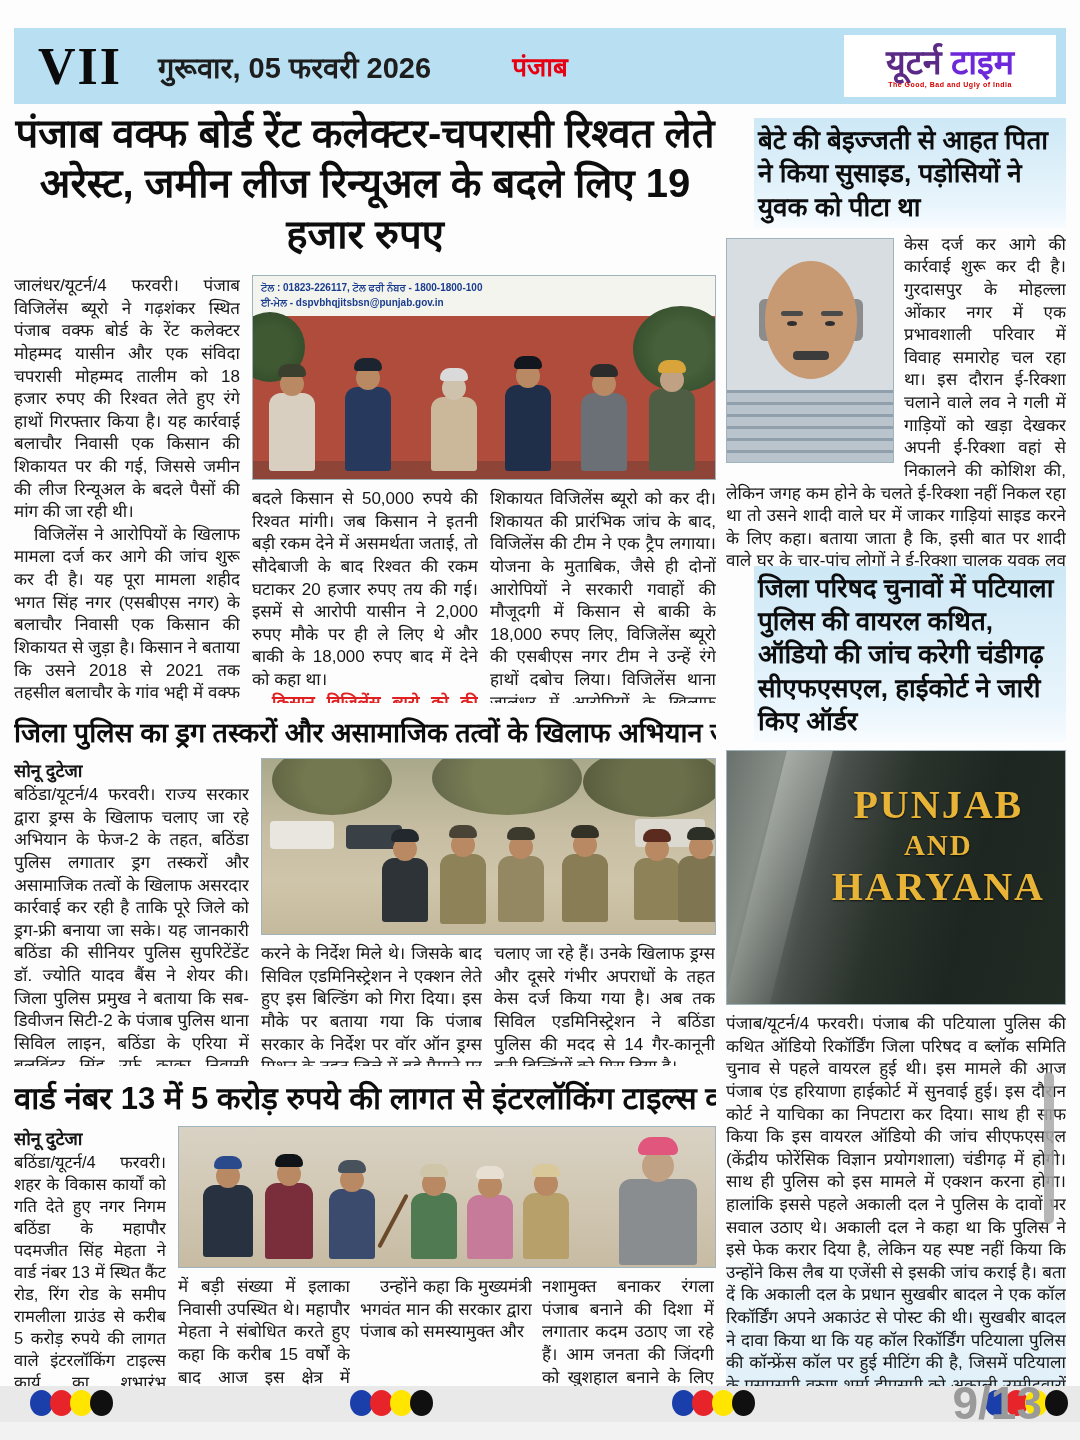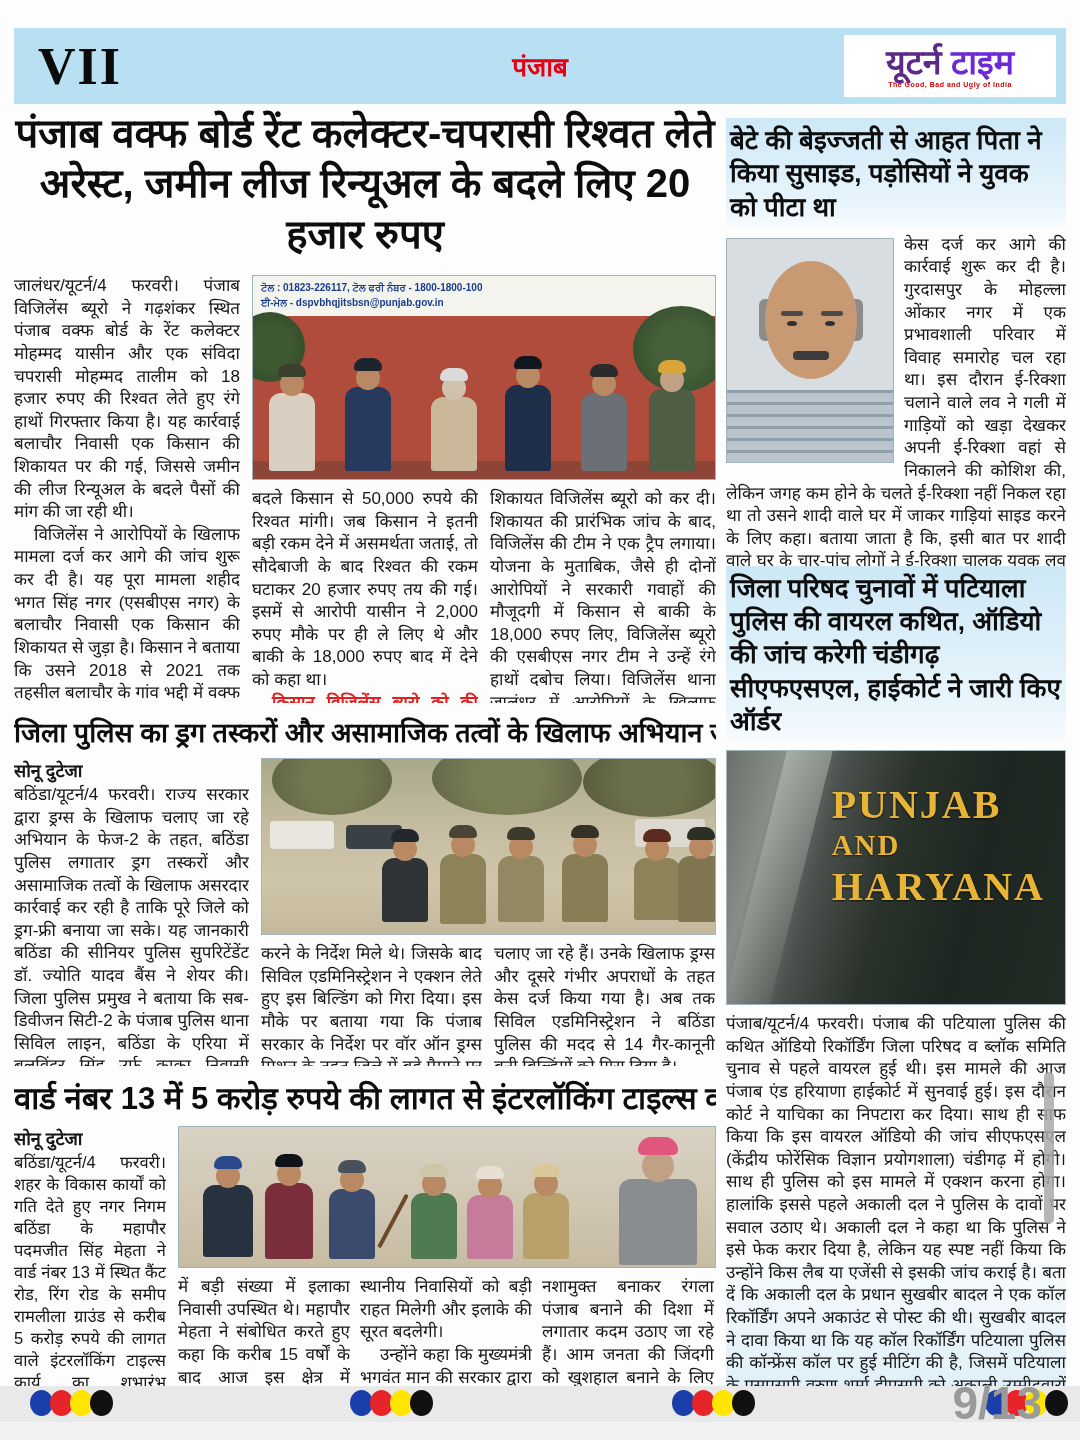--- a/index.html
+++ b/index.html
@@ -38,21 +38,21 @@
   .a2-lower>div{width:221px;overflow:hidden;}
   .a3-headline{font-size:31px;font-weight:800;margin-top:10px;color:#0d0d0d;white-space:nowrap;overflow:hidden;}
   .a3-body{display:flex;gap:12px;margin-top:8px;height:318px;overflow:hidden;}
   .a3-c1{width:152px;overflow:hidden;}
   .a3-c1 .bt{font-size:16.5px;}
   .a3-right{width:538px;display:flex;flex-direction:column;}
   .a3-lower{display:flex;gap:10px;margin-top:8px;flex:1;overflow:hidden;}
   .a3-lower>div{width:172px;overflow:hidden;}
   
   .right-col{position:absolute;left:726px;top:118px;width:340px;}
-  .r-headblock{background:linear-gradient(180deg,#cde8f6 0%,#e9f5fc 80%,#f8fcff 100%);padding:6px 4px 4px 4px;}
+  .r-headblock{background:linear-gradient(180deg,#cde8f6 0%,#e9f5fc 80%,#f8fcff 100%);padding:6px 4px 4px 4px;margin-left:28px;}
   .r-headline{font-size:26px;font-weight:800;line-height:1.28;color:#0d0d0d;margin:0;}
   .r-intro{font-size:18.5px;font-weight:bold;line-height:1.3;margin:6px 0 0 0;text-align:justify;}
   .rA-body{margin-top:6px;height:332px;overflow:hidden;}
   .rA-body .photo2{float:left;margin:4px 10px 4px 0;}
   .rB-photo{margin-top:8px;}
   .rB-body{margin-top:8px;height:412px;overflow:hidden;
            background:linear-gradient(180deg,rgba(255,255,255,0) 55%,#d7ecf8 100%);}
   
   .photo{position:relative;overflow:hidden;border:1px solid #9fb3bd;box-sizing:border-box;}
   .photo1{height:205px;background:#b04c3c;}
@@ -68,21 +68,21 @@
   .p2-eye{position:absolute;width:10px;height:5px;background:#2e2e2e;border-radius:50%;top:82px;}
   .p2-mst{position:absolute;left:66px;top:112px;width:36px;height:9px;background:#3c3c3c;border-radius:4px;}
   .p2-shirt{position:absolute;left:0;bottom:0;width:100%;height:72px;
         background:repeating-linear-gradient(0deg,#b9c4cc 0 9px,#8fa0ac 9px 12px),
                    repeating-linear-gradient(90deg,rgba(70,90,110,.45) 0 3px,rgba(0,0,0,0) 3px 14px);}
   .photo3{height:177px;background:linear-gradient(180deg,#a9a88a 0%,#c6bda2 40%,#cfc5aa 70%,#c4b99c 100%);}
   .photo3 .tree{position:absolute;border-radius:50%;}
   .veh{position:absolute;border-radius:4px;}
   .photo5{height:142px;background:linear-gradient(180deg,#d9d2c4 0%,#cfc5b0 60%,#c7bba3 100%);}
   .court{height:255px;background:linear-gradient(105deg,#6a706b 0%,#878d87 14%,#4a504b 30%,#2a322c 48%,#1d2620 70%,#222b24 100%);}
-  .court-sign{position:absolute;right:20px;top:30px;text-align:left;color:#e8b437;
+  .court-sign{position:absolute;right:20px;top:30px;text-align:center;color:#e8b437;
         font-family:"Liberation Serif",serif;font-weight:bold;text-shadow:0 1px 2px rgba(0,0,0,.7);margin-left:20px;}
   .cs1,.cs3{font-size:40px;line-height:1.18;letter-spacing:2px;}
   .cs2{font-size:29px;line-height:1.2;letter-spacing:2px;}
   .cs4{font-size:42px;line-height:1.25;letter-spacing:1px;}
   .court-streak{position:absolute;left:28px;top:0;width:46px;height:255px;background:linear-gradient(180deg,rgba(230,235,230,.35),rgba(230,235,230,.05));transform:skewX(-14deg);}
   
   .person{position:absolute;display:flex;flex-direction:column;align-items:center;}
   .p-turban{width:28px;height:13px;border-radius:14px 14px 5px 5px;margin-bottom:-5px;z-index:2;}
   .p-head{width:24px;height:24px;border-radius:50%;background:#b98963;z-index:1;}
   .p-torso{width:46px;border-radius:12px 12px 3px 3px;margin-top:-3px;}
@@ -96,30 +96,31 @@
   .page-indicator{position:absolute;right:38px;top:1376px;font-size:46px;font-weight:600;color:#9a9a9a;}
   .scroll-thumb{position:absolute;right:26px;top:1072px;width:10px;height:152px;border-radius:6px;background:#a9a9a9;opacity:.85;}
 </style>
 </head>
 <body>
 
 <div class="page">
 
   <div class="hdr">
     <div class="hdr-pageno">VII</div>
+    <div class="hdr-date">गुरूवार, 05 फरवरी 2026</div>
     <div class="hdr-section">पंजाब</div>
     <div class="hdr-logo">
       <div class="logo-line"><span class="logo-a">यूटर्न</span> <span class="logo-b">टाइम</span></div>
       <div class="logo-tag">The Good, Bad and Ugly of India</div>
     </div>
   </div>
 
   <div class="left-main">
 
-    <div class="a1-headline">पंजाब वक्फ बोर्ड रेंट कलेक्टर-चपरासी रिश्वत लेते अरेस्ट, जमीन लीज रिन्यूअल के बदले लिए 20 हजार रुपए</div>
+    <div class="a1-headline">पंजाब वक्फ बोर्ड रेंट कलेक्टर-चपरासी रिश्वत लेते अरेस्ट, जमीन लीज रिन्यूअल के बदले लिए 19 हजार रुपए</div>
     <div class="a1-body">
       <div class="a1-c1">
         <p class="bt">जालंधर/यूटर्न/4 फरवरी। पंजाब विजिलेंस ब्यूरो ने गढ़शंकर स्थित पंजाब वक्फ बोर्ड के रेंट कलेक्टर मोहम्मद यासीन और एक संविदा चपरासी मोहम्मद तालीम को 18 हजार रुपए की रिश्वत लेते हुए रंगे हाथों गिरफ्तार किया है। यह कार्रवाई बलाचौर निवासी एक किसान की शिकायत पर की गई, जिससे जमीन की लीज रिन्यूअल के बदले पैसों की मांग की जा रही थी।</p>
         <p class="bt ind">विजिलेंस ने आरोपियों के खिलाफ मामला दर्ज कर आगे की जांच शुरू कर दी है। यह पूरा मामला शहीद भगत सिंह नगर (एसबीएस नगर) के बलाचौर निवासी एक किसान की शिकायत से जुड़ा है। किसान ने बताया कि उसने 2018 से 2021 तक तहसील बलाचौर के गांव भद्दी में वक्फ बोर्ड की 10 कनाल जमीन लीज पर ली थी।</p>
 
       </div>
       <div class="a1-right">
         <div class="photo photo1">
           <div class="banner">
             <div>ਟੋਲ : 01823-226117, ਟੋਲ ਫਰੀ ਨੰਬਰ - 1800-1800-100</div>
@@ -271,21 +272,20 @@
               <div class="p-turban" style="background:#e0567d;width:40px;height:18px;"></div>
               <div class="p-head" style="width:32px;height:32px;background:#c1a184;"></div>
               <div class="p-torso" style="background:#8a8d90;height:86px;width:78px;"></div>
             </div>
         </div>
         <div class="a3-lower">
           <div>
               <p class="bt">में बड़ी संख्या में इलाका निवासी उपस्थित थे। महापौर मेहता ने संबोधित करते हुए कहा कि करीब 15 वर्षों के बाद आज इस क्षेत्र में इंटरलॉकिंग टाइल्स का कार्य शुरू हुआ है, जिससे</p>
             </div>
           <div>
-            <p class="bt">स्थानीय निवासियों को बड़ी राहत मिलेगी और इलाके की सूरत बदलेगी।</p>
             <p class="bt ind">उन्होंने कहा कि मुख्यमंत्री भगवंत मान की सरकार द्वारा पंजाब को समस्यामुक्त और</p>
           </div>
           <div>
               <p class="bt">नशामुक्त बनाकर रंगला पंजाब बनाने की दिशा में लगातार कदम उठाए जा रहे हैं। आम जनता की जिंदगी को खुशहाल बनाने के लिए सरकार पूरी प्रतिबद्धता से कार्य कर रही हैं।</p>
             </div>
         </div>
       </div>
     </div>
   </div>
 

